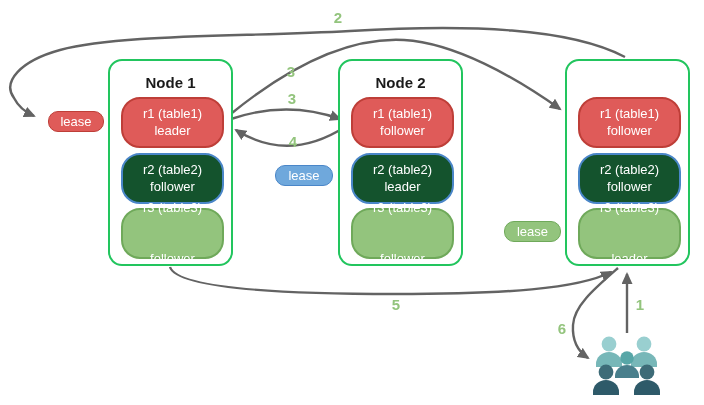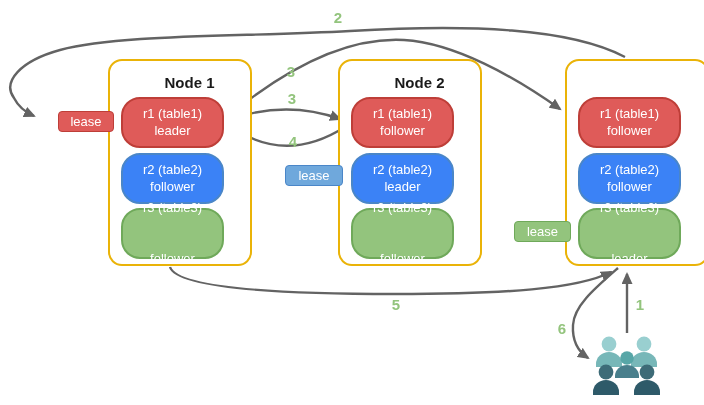--- a/index.html
+++ b/index.html
@@ -2,37 +2,37 @@
 <html><head>
 <meta charset="utf-8">
 <style>
   html,body{margin:0;padding:0;background:#ffffff;}
   #canvas{
     position:relative;width:704px;height:405px;background:#ffffff;overflow:hidden;
     font-family:"Liberation Sans","DejaVu Sans",sans-serif;
   }
   .node{
     position:absolute;width:121px;height:203px;background:#ffffff;
-    border:2px solid #eab308;border-radius:14px;padding-left:19px;
+    border:2px solid #22c55e;border-radius:14px;
   }
   .node-title{
     text-align:center;margin-top:13px;font-size:15px;font-weight:bold;color:#1a1a1a;
   }
   .replica{
     position:absolute;left:11px;width:99px;height:47px;border-radius:19px;
     display:flex;flex-direction:column;align-items:center;justify-content:center;
     color:#ffffff;font-size:13px;line-height:1.3;text-align:center;
   }
   .replica.red{background:#DF5B59;border:2px solid #BE3E38;}
-  .replica.blue{background:#3b82f6;border:2px solid #4A86C8;}
+  .replica.blue{background:#14532d;border:2px solid #4A86C8;}
   .replica.green{background:#93C47D;border:2px solid #6FA95A;}
   .r-pos-0{top:36px;} .r-pos-1{top:92px;} .r-pos-2{top:147px;gap:34px;}
   .lease{
-    position:absolute;height:19px;border-radius:4px;color:#ffffff;font-size:13px;
-    display:flex;align-items:center;justify-content:center;margin-left:10px;
+    position:absolute;height:19px;border-radius:10px;color:#ffffff;font-size:13px;
+    display:flex;align-items:center;justify-content:center;
   }
   .lease.red{background:#DF5B59;border:1.5px solid #BE3E38;left:48px;top:111px;width:54px;}
   .lease.blue{background:#6FA8DC;border:1.5px solid #4A86C8;left:275px;top:165px;width:56px;}
   .lease.green{background:#93C47D;border:1.5px solid #6FA95A;left:504px;top:221px;width:55px;}
   .step{
     position:absolute;font-size:15px;font-weight:bold;color:#93C47D;
     width:14px;text-align:center;
   }
   #arrows{position:absolute;left:0;top:0;}
   #users-icon{position:absolute;left:592px;top:330px;}

